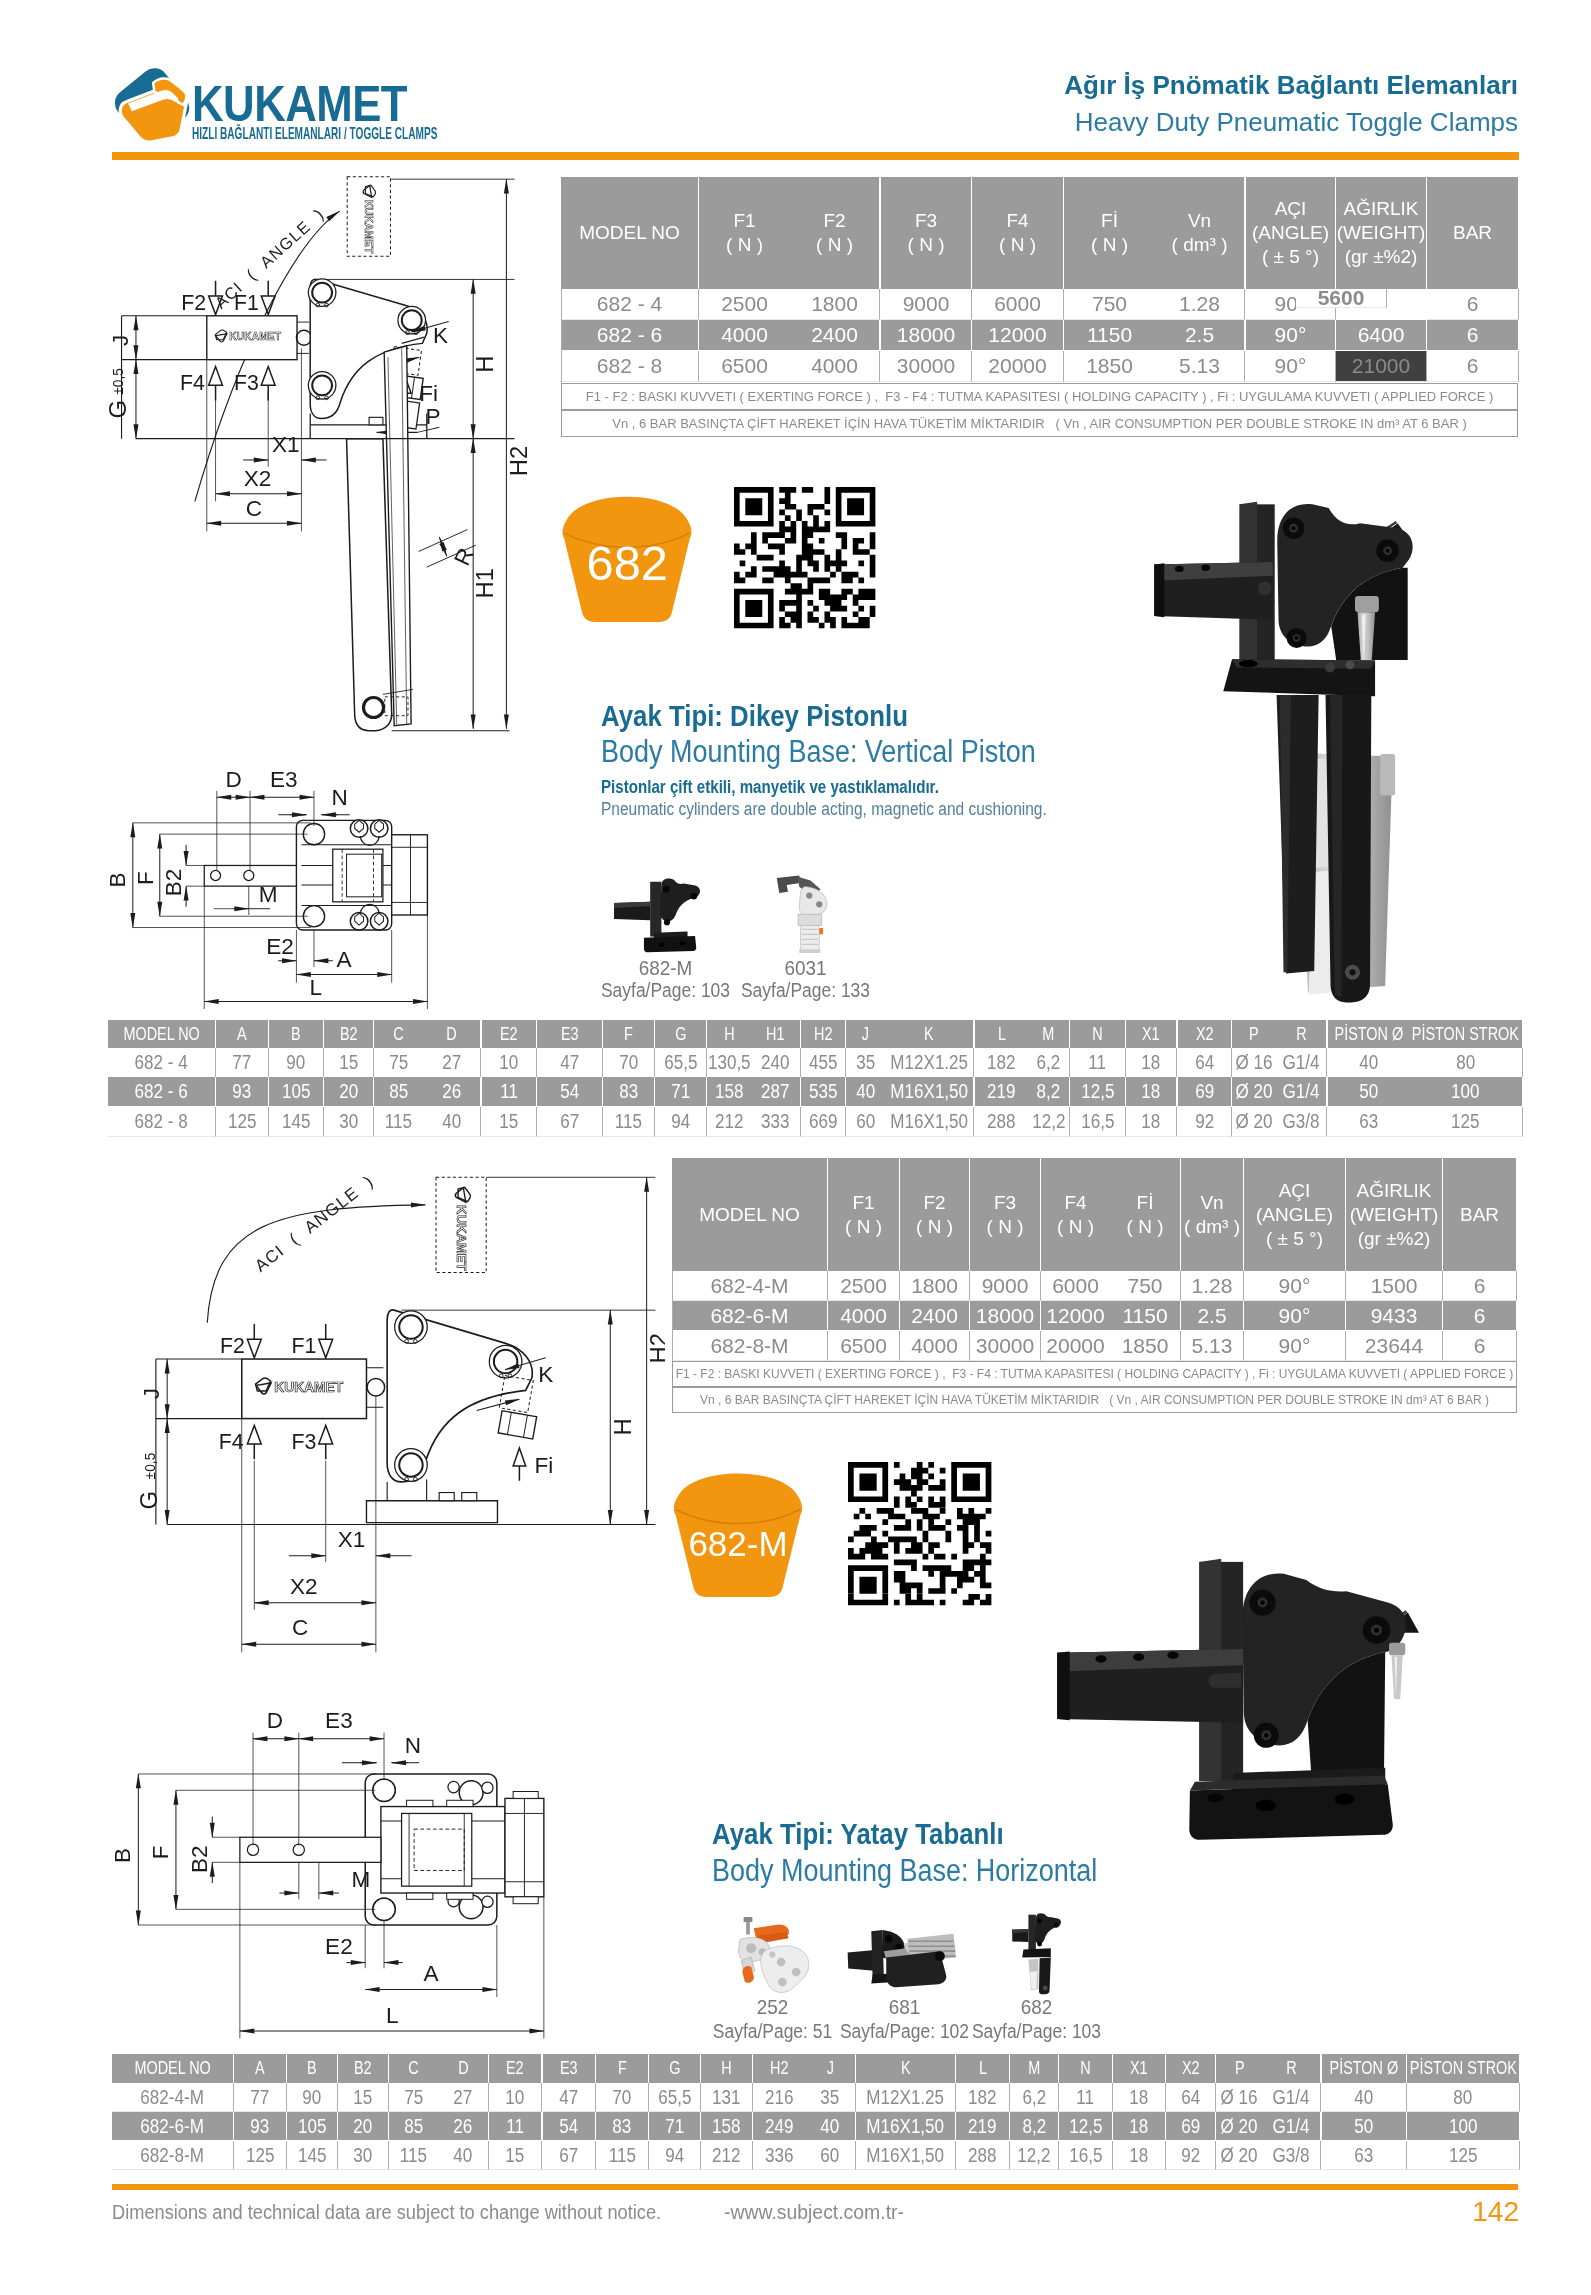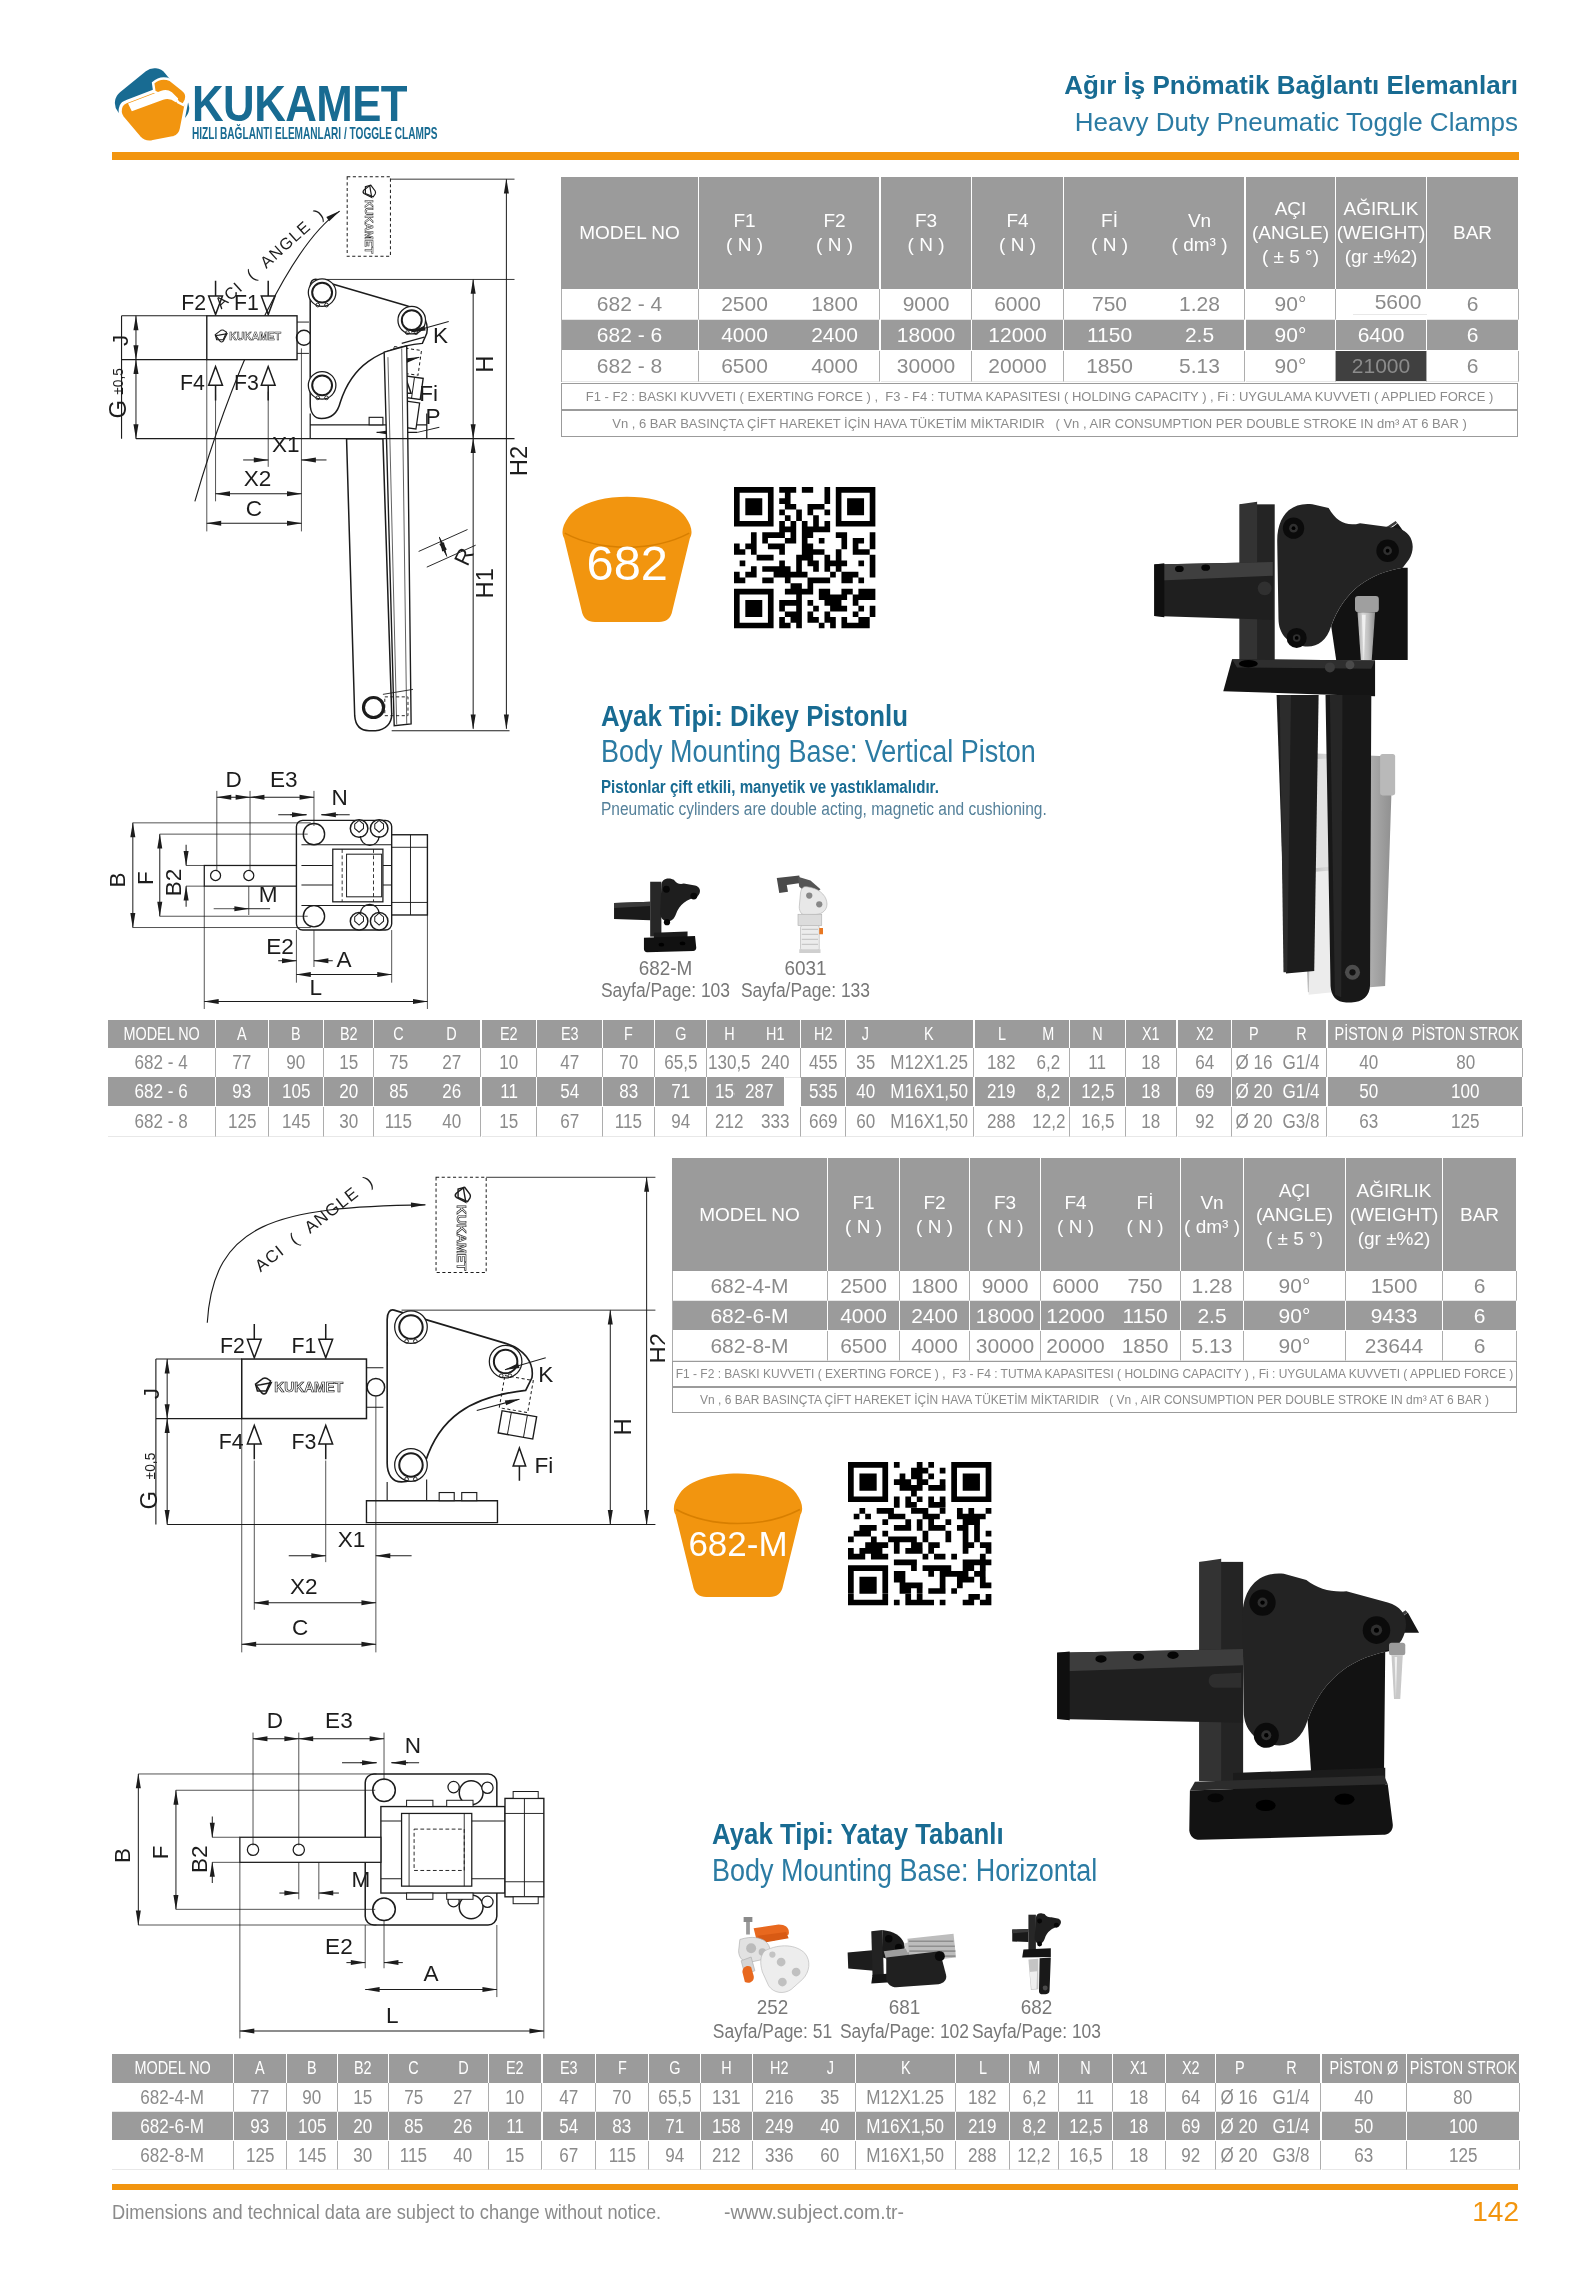--- a/index.html
+++ b/index.html
@@ -30,21 +30,21 @@
     <div style="position:absolute;left:775px;top:0;width:91px;height:112px;background:#9b9b9b;border-right:1.3px solid #fff;box-sizing:border-box;display:flex;align-items:center;justify-content:center;text-align:center;color:#fff;font-size:19px;line-height:24px;">AĞIRLIK<br>(WEIGHT)<br>(gr ±%2)</div>
     <div style="position:absolute;left:866px;top:0;width:92px;height:112px;background:#9b9b9b;border-right:1.3px solid #fff;box-sizing:border-box;display:flex;align-items:center;justify-content:center;text-align:center;color:#fff;font-size:19px;line-height:24px;">BAR</div>
     <div style="position:absolute;left:0px;top:112px;width:138px;height:31px;background:#fff;border-right:0.6px solid #adadad;border-bottom:0.6px solid #e8e8e8;box-sizing:border-box;display:flex;align-items:center;justify-content:center;color:#8b8b8b;font-size:21px;">682 - 4</div>
     <div style="position:absolute;left:138px;top:112px;width:92px;height:31px;background:#fff;border-right:0.6px solid #adadad;border-bottom:0.6px solid #e8e8e8;box-sizing:border-box;display:flex;align-items:center;justify-content:center;color:#8b8b8b;font-size:21px;">2500</div>
     <div style="position:absolute;left:229px;top:112px;width:90px;height:31px;background:#fff;border-right:0.6px solid #adadad;border-bottom:0.6px solid #e8e8e8;box-sizing:border-box;display:flex;align-items:center;justify-content:center;color:#8b8b8b;font-size:21px;">1800</div>
     <div style="position:absolute;left:320px;top:112px;width:91px;height:31px;background:#fff;border-right:0.6px solid #adadad;border-bottom:0.6px solid #e8e8e8;box-sizing:border-box;display:flex;align-items:center;justify-content:center;color:#8b8b8b;font-size:21px;">9000</div>
     <div style="position:absolute;left:411px;top:112px;width:92px;height:31px;background:#fff;border-right:0.6px solid #adadad;border-bottom:0.6px solid #e8e8e8;box-sizing:border-box;display:flex;align-items:center;justify-content:center;color:#8b8b8b;font-size:21px;">6000</div>
     <div style="position:absolute;left:503px;top:112px;width:92px;height:31px;background:#fff;border-right:0.6px solid #adadad;border-bottom:0.6px solid #e8e8e8;box-sizing:border-box;display:flex;align-items:center;justify-content:center;color:#8b8b8b;font-size:21px;">750</div>
     <div style="position:absolute;left:594px;top:112px;width:90px;height:31px;background:#fff;border-right:0.6px solid #adadad;border-bottom:0.6px solid #e8e8e8;box-sizing:border-box;display:flex;align-items:center;justify-content:center;color:#8b8b8b;font-size:21px;">1.28</div>
     <div style="position:absolute;left:685px;top:112px;width:90px;height:31px;background:#fff;border-right:0.6px solid #adadad;border-bottom:0.6px solid #e8e8e8;box-sizing:border-box;display:flex;align-items:center;justify-content:center;color:#8b8b8b;font-size:21px;">90°</div>
-    <div style="position:absolute;left:792px;top:112px;width:91px;height:26px;background:#fff;border-right:0.6px solid #adadad;border-bottom:0.6px solid #e8e8e8;box-sizing:border-box;display:flex;align-items:center;justify-content:center;color:#8b8b8b;font-size:21px;">5600</div>
+    <div style="position:absolute;left:735px;top:112px;width:91px;height:19px;background:#fff;border-right:0.6px solid #adadad;border-bottom:0.6px solid #e8e8e8;box-sizing:border-box;display:flex;align-items:center;justify-content:center;color:#8b8b8b;font-size:21px;font-weight:bold;">5600</div>
     <div style="position:absolute;left:866px;top:112px;width:92px;height:31px;background:#fff;border-right:0.6px solid #adadad;border-bottom:0.6px solid #e8e8e8;box-sizing:border-box;display:flex;align-items:center;justify-content:center;color:#8b8b8b;font-size:21px;">6</div>
     <div style="position:absolute;left:0;top:112px;width:0.6px;height:31px;border-left:0.6px solid #adadad;"></div>
     <div style="position:absolute;left:0px;top:143px;width:138px;height:31px;background:#9b9b9b;border-right:0.6px solid #fff;border-bottom:0.6px solid #fff;box-sizing:border-box;display:flex;align-items:center;justify-content:center;color:#fff;font-size:21px;">682 - 6</div>
     <div style="position:absolute;left:138px;top:143px;width:92px;height:31px;background:#9b9b9b;border-right:0.6px solid #fff;border-bottom:0.6px solid #fff;box-sizing:border-box;display:flex;align-items:center;justify-content:center;color:#fff;font-size:21px;">4000</div>
     <div style="position:absolute;left:229px;top:143px;width:90px;height:31px;background:#9b9b9b;border-right:0.6px solid #fff;border-bottom:0.6px solid #fff;box-sizing:border-box;display:flex;align-items:center;justify-content:center;color:#fff;font-size:21px;">2400</div>
     <div style="position:absolute;left:320px;top:143px;width:91px;height:31px;background:#9b9b9b;border-right:0.6px solid #fff;border-bottom:0.6px solid #fff;box-sizing:border-box;display:flex;align-items:center;justify-content:center;color:#fff;font-size:21px;">18000</div>
     <div style="position:absolute;left:411px;top:143px;width:92px;height:31px;background:#9b9b9b;border-right:0.6px solid #fff;border-bottom:0.6px solid #fff;box-sizing:border-box;display:flex;align-items:center;justify-content:center;color:#fff;font-size:21px;">12000</div>
     <div style="position:absolute;left:503px;top:143px;width:92px;height:31px;background:#9b9b9b;border-right:0.6px solid #fff;border-bottom:0.6px solid #fff;box-sizing:border-box;display:flex;align-items:center;justify-content:center;color:#fff;font-size:21px;">1150</div>
     <div style="position:absolute;left:594px;top:143px;width:90px;height:31px;background:#9b9b9b;border-right:0.6px solid #fff;border-bottom:0.6px solid #fff;box-sizing:border-box;display:flex;align-items:center;justify-content:center;color:#fff;font-size:21px;">2.5</div>
     <div style="position:absolute;left:685px;top:143px;width:90px;height:31px;background:#9b9b9b;border-right:0.6px solid #fff;border-bottom:0.6px solid #fff;box-sizing:border-box;display:flex;align-items:center;justify-content:center;color:#fff;font-size:21px;">90°</div>
@@ -283,21 +283,21 @@
     </div>
     <div style="position:absolute;left:495px;top:57px;width:52px;height:29.5px;background:#9b9b9b;border-right:0.6px solid #fff;border-bottom:0.6px solid #fff;box-sizing:border-box;display:flex;align-items:center;justify-content:center;color:#fff;font-size:19.4px;white-space:nowrap;overflow:hidden;">
       <span style="display:inline-block;transform:scaleX(0.88);">83</span>
     </div>
     <div style="position:absolute;left:547px;top:57px;width:52px;height:29.5px;background:#9b9b9b;border-right:0.6px solid #fff;border-bottom:0.6px solid #fff;box-sizing:border-box;display:flex;align-items:center;justify-content:center;color:#fff;font-size:19.4px;white-space:nowrap;overflow:hidden;">
       <span style="display:inline-block;transform:scaleX(0.88);">71</span>
     </div>
     <div style="position:absolute;left:599px;top:57px;width:45px;height:29.5px;background:#9b9b9b;border-right:0.6px solid #fff;border-bottom:0.6px solid #fff;box-sizing:border-box;display:flex;align-items:center;justify-content:center;color:#fff;font-size:19.4px;white-space:nowrap;overflow:hidden;">
       <span style="display:inline-block;transform:scaleX(0.88);">158</span>
     </div>
-    <div style="position:absolute;left:627px;top:57px;width:50px;height:29.5px;background:#9b9b9b;border-right:0.6px solid #fff;border-bottom:0.6px solid #fff;box-sizing:border-box;display:flex;align-items:center;justify-content:center;color:#fff;font-size:19.4px;white-space:nowrap;overflow:hidden;">
+    <div style="position:absolute;left:643px;top:57px;width:50px;height:29.5px;background:#9b9b9b;border-right:0.6px solid #fff;border-bottom:0.6px solid #fff;box-sizing:border-box;display:flex;align-items:center;justify-content:center;color:#fff;font-size:19.4px;white-space:nowrap;overflow:hidden;">
       <span style="display:inline-block;transform:scaleX(0.88);">287</span>
     </div>
     <div style="position:absolute;left:693px;top:57px;width:45px;height:29.5px;background:#9b9b9b;border-right:0.6px solid #fff;border-bottom:0.6px solid #fff;box-sizing:border-box;display:flex;align-items:center;justify-content:center;color:#fff;font-size:19.4px;white-space:nowrap;overflow:hidden;">
       <span style="display:inline-block;transform:scaleX(0.88);">535</span>
     </div>
     <div style="position:absolute;left:738px;top:57px;width:40px;height:29.5px;background:#9b9b9b;border-right:0.6px solid #fff;border-bottom:0.6px solid #fff;box-sizing:border-box;display:flex;align-items:center;justify-content:center;color:#fff;font-size:19.4px;white-space:nowrap;overflow:hidden;">
       <span style="display:inline-block;transform:scaleX(0.88);">40</span>
     </div>
     <div style="position:absolute;left:777px;top:57px;width:89px;height:29.5px;background:#9b9b9b;border-right:0.6px solid #fff;border-bottom:0.6px solid #fff;box-sizing:border-box;display:flex;align-items:center;justify-content:center;color:#fff;font-size:19.4px;white-space:nowrap;overflow:hidden;">
       <span style="display:inline-block;transform:scaleX(0.88);">M16X1,50</span>

